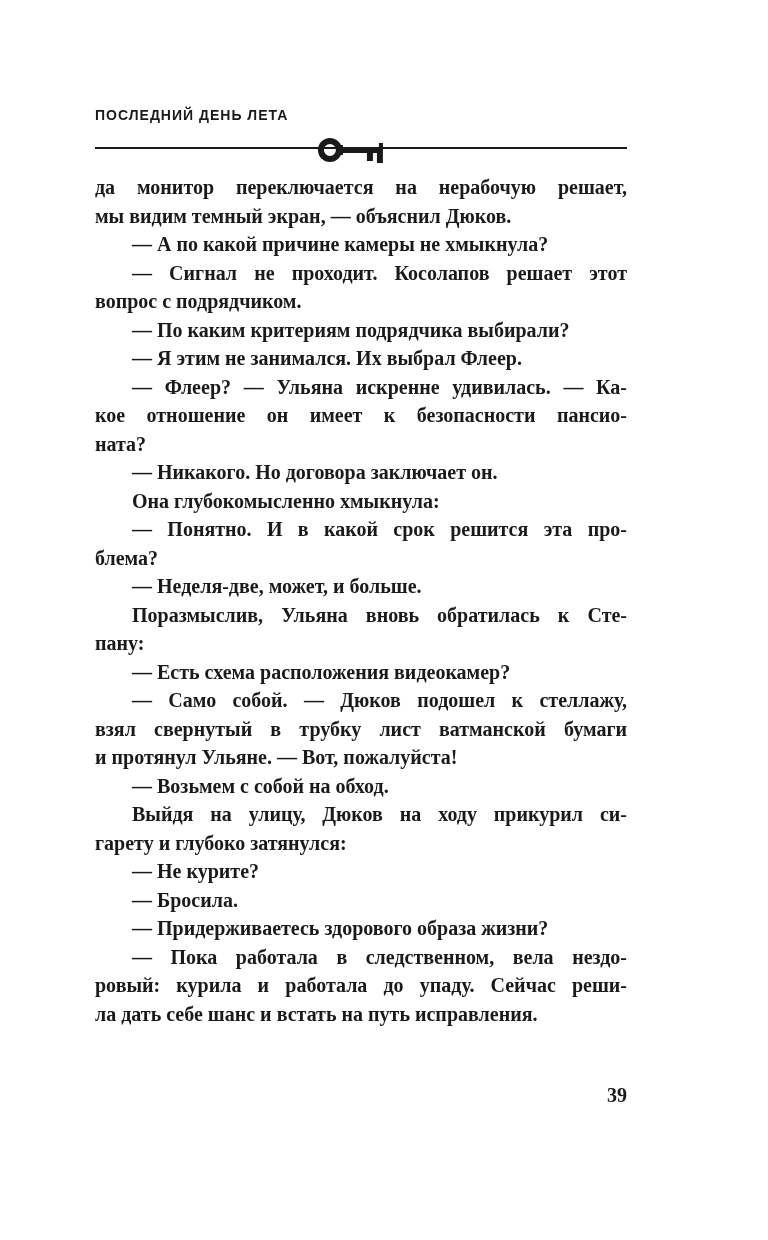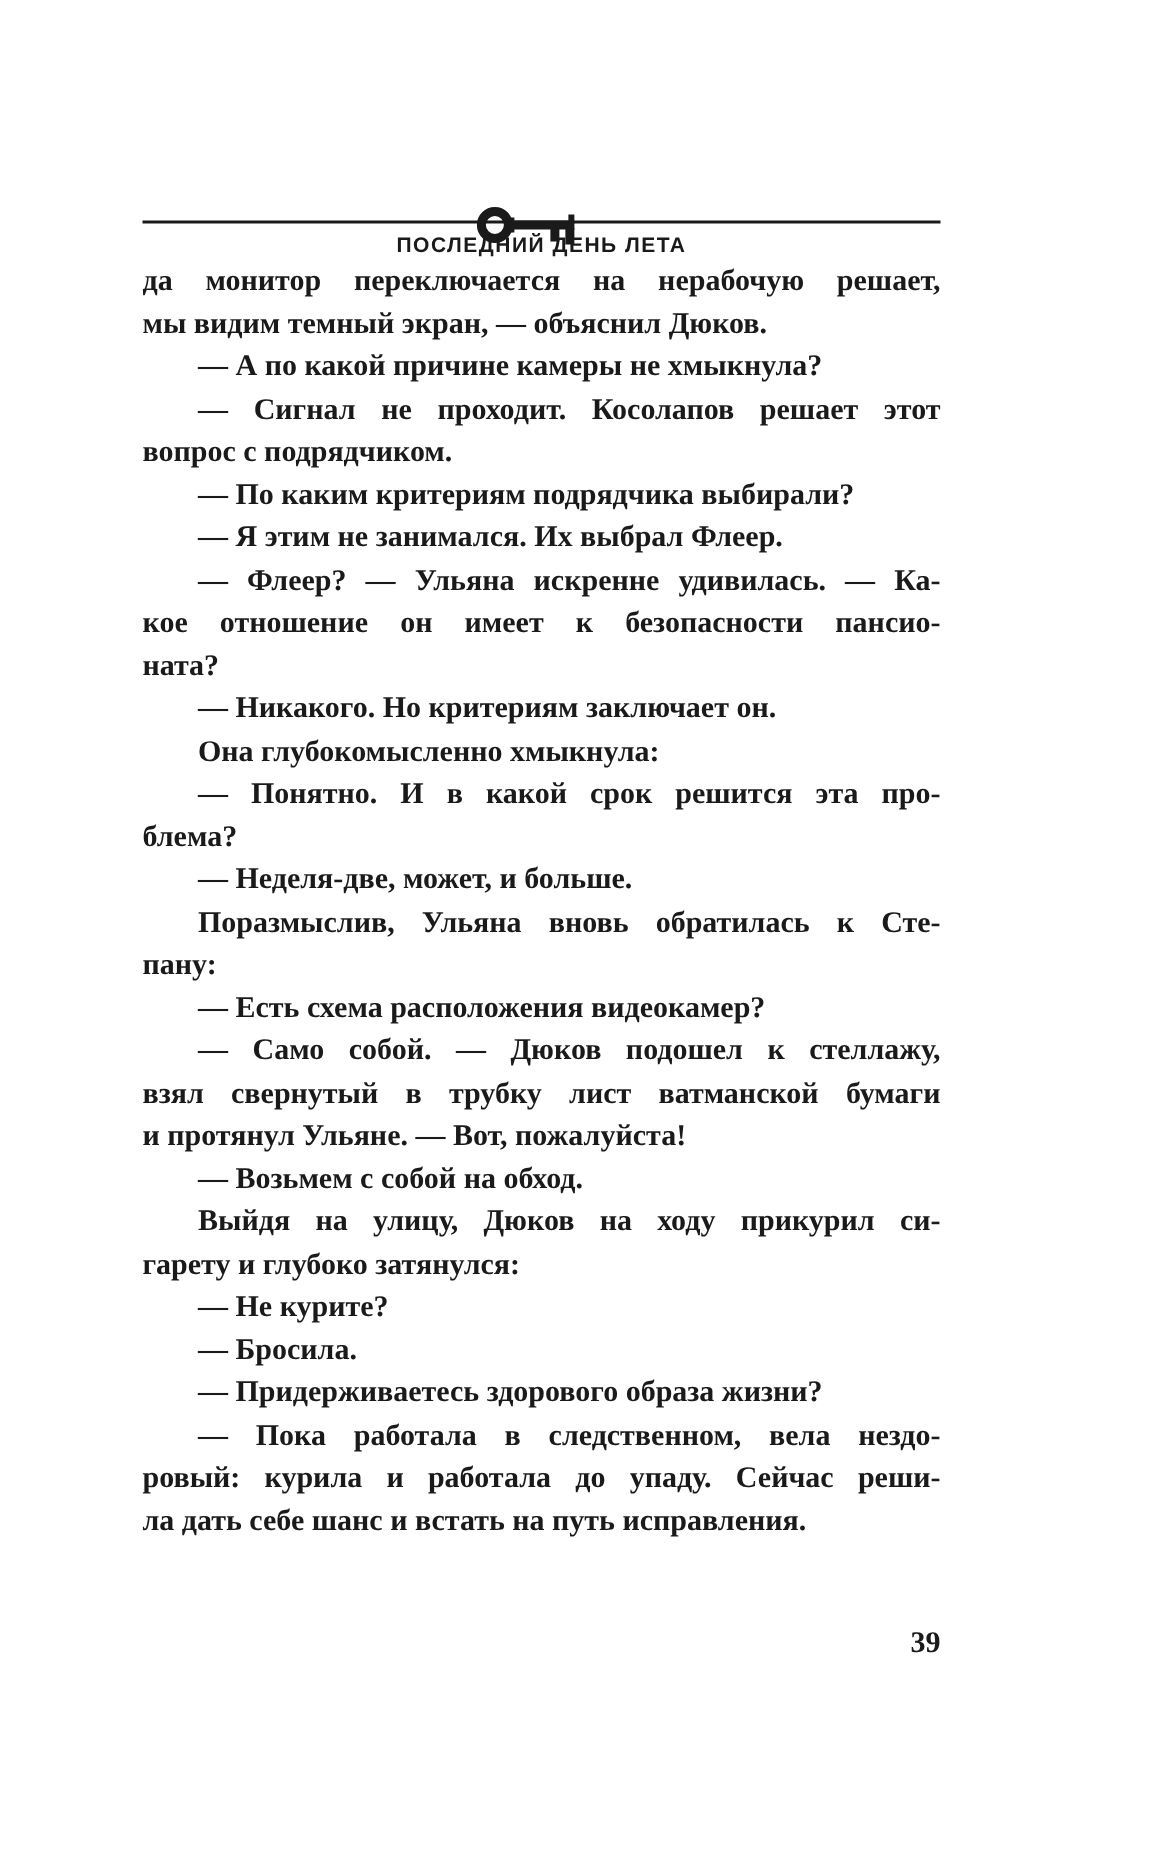--- a/index.html
+++ b/index.html
@@ -15,27 +15,26 @@
     background: #ffffff;
     color: #1a1a1a;
     font-family: "Liberation Serif", serif;
     overflow: hidden;
   }
   .running-head {
     position: absolute;
     top: 107px;
     left: 95px;
     width: 532px;
-    text-align: center;
+    text-align: left;
     font-family: "Liberation Sans", sans-serif;
     font-weight: 700;
     font-size: 14px;
     letter-spacing: 1px;
     color: #1a1a1a;
-    margin-top: 48px;
   }
   .divider {
     position: absolute;
     top: 138px;
     left: 95px;
     width: 532px;
     height: 26px;
   }
   .divider .rule {
     position: absolute;
@@ -117,21 +116,21 @@
       </div>
       <div class="para">
         <div class="line first last">— Я этим не занимался. Их выбрал Флеер.</div>
       </div>
       <div class="para">
         <div class="line first">— Флеер? — Ульяна искренне удивилась. — Ка-</div>
         <div class="line">кое отношение он имеет к безопасности пансио-</div>
         <div class="line last">ната?</div>
       </div>
       <div class="para">
-        <div class="line first last">— Никакого. Но критериям заключает он.</div>
+        <div class="line first last">— Никакого. Но договора заключает он.</div>
       </div>
       <div class="para">
         <div class="line first last">Она глубокомысленно хмыкнула:</div>
       </div>
       <div class="para">
         <div class="line first">— Понятно. И в какой срок решится эта про-</div>
         <div class="line last">блема?</div>
       </div>
       <div class="para">
         <div class="line first last">— Неделя-две, может, и больше.</div>

